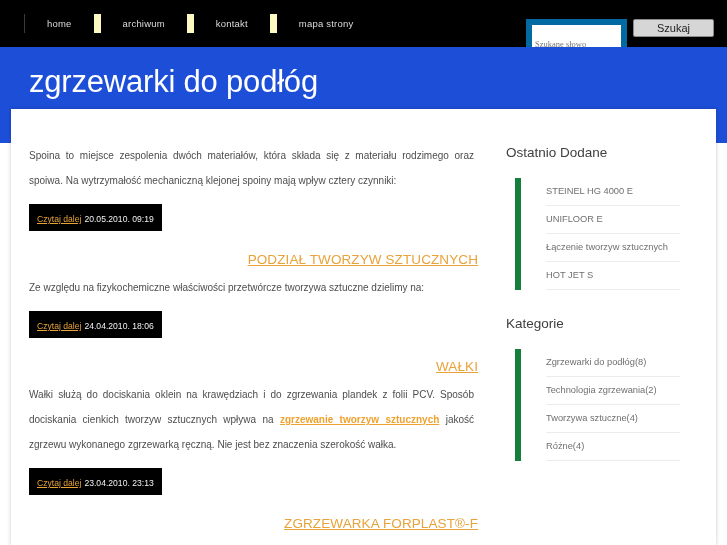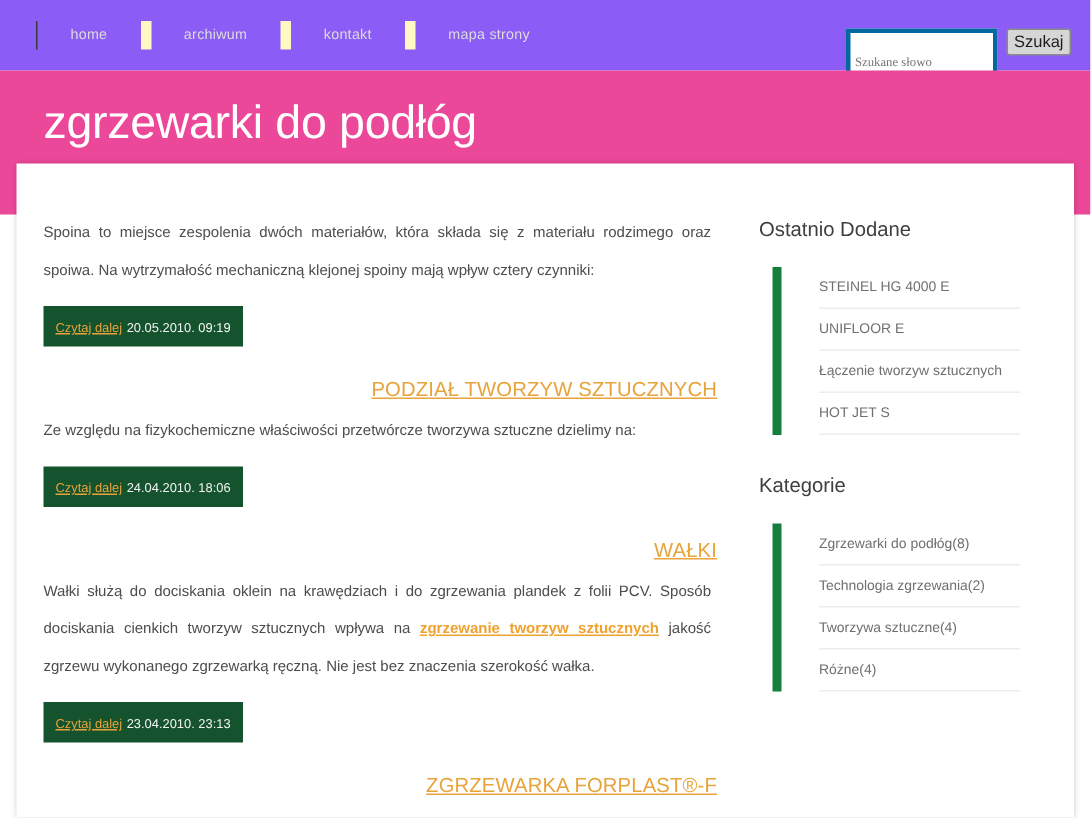--- a/index.html
+++ b/index.html
@@ -14,21 +14,21 @@
     overflow: hidden;
     background: #ffffff;
     font-family: "Liberation Sans", sans-serif;
     -webkit-font-smoothing: antialiased;
   }
 
   
   .topbar {
     position: relative;
     height: 47px;
-    background: #8b5cf6;
+    background: #000000;
     display: flex;
     align-items: center;
   }
   .nav {
     display: flex;
     align-items: center;
     margin-left: 24px;
     height: 19px;
   }
   .nav-item {
@@ -51,42 +51,42 @@
     display: flex;
     align-items: stretch;
   }
   .search-input {
     width: 101px;
     height: 24px;
     font-family: "Liberation Serif", serif;
     font-size: 8.5px;
     color: #222;
     padding: 19px 3px;
-    border: 3px solid #0369a1;
+    border: 6px solid #0369a1;
     background: #fff;
     outline: none;
   }
   .search-btn {
     margin-left: 6px;
     height: 18px;
-    padding: 0 4px;
+    padding: 0 23px;
     font-family: "Liberation Sans", sans-serif;
     font-size: 11px;
     color: #1d1d1d;
     background: #d6d6d6;
     border: 1px solid #8a8a8a;
     border-radius: 2px;
     cursor: pointer;
     line-height: 16px;
   }
 
   
   .banner {
     height: 96px;
-    background: #ec4899;
+    background: #1d4ed8;
     position: relative;
   }
   .site-title {
     position: absolute;
     left: 29px;
     top: 17px;
     margin: 0;
     font-size: 31px;
     font-weight: normal;
     color: #ffffff;
@@ -138,21 +138,21 @@
     padding-right: 4px;
   }
   .inline-link {
     color: #f0a22e;
     font-weight: bold;
     text-decoration: underline;
     cursor: pointer;
   }
   .readmore {
     display: inline-block;
-    background: #14532d;
+    background: #000000;
     padding: 4px 8px 5px 8px;
     margin-bottom: 12px;
   }
   .readmore a {
     color: #e8a33a;
     font-size: 8.6px;
     text-decoration: underline;
     cursor: pointer;
   }
   .readmore .date {

